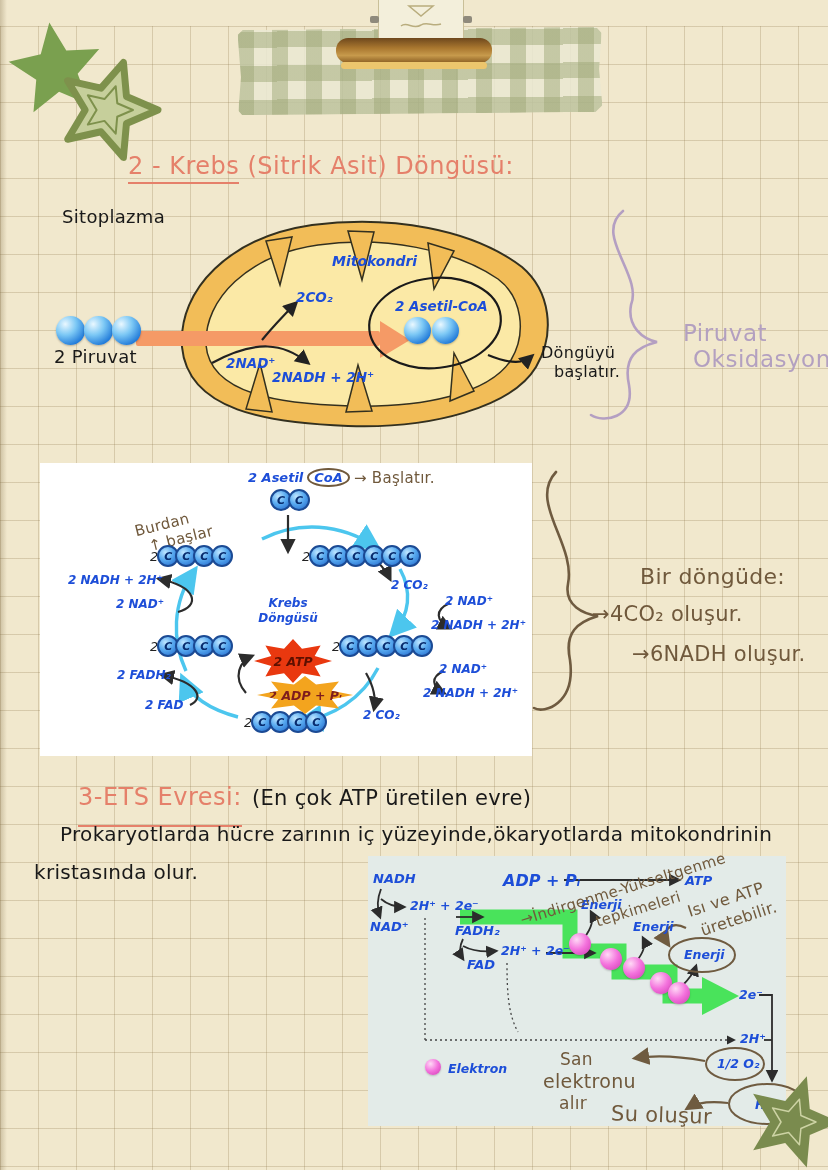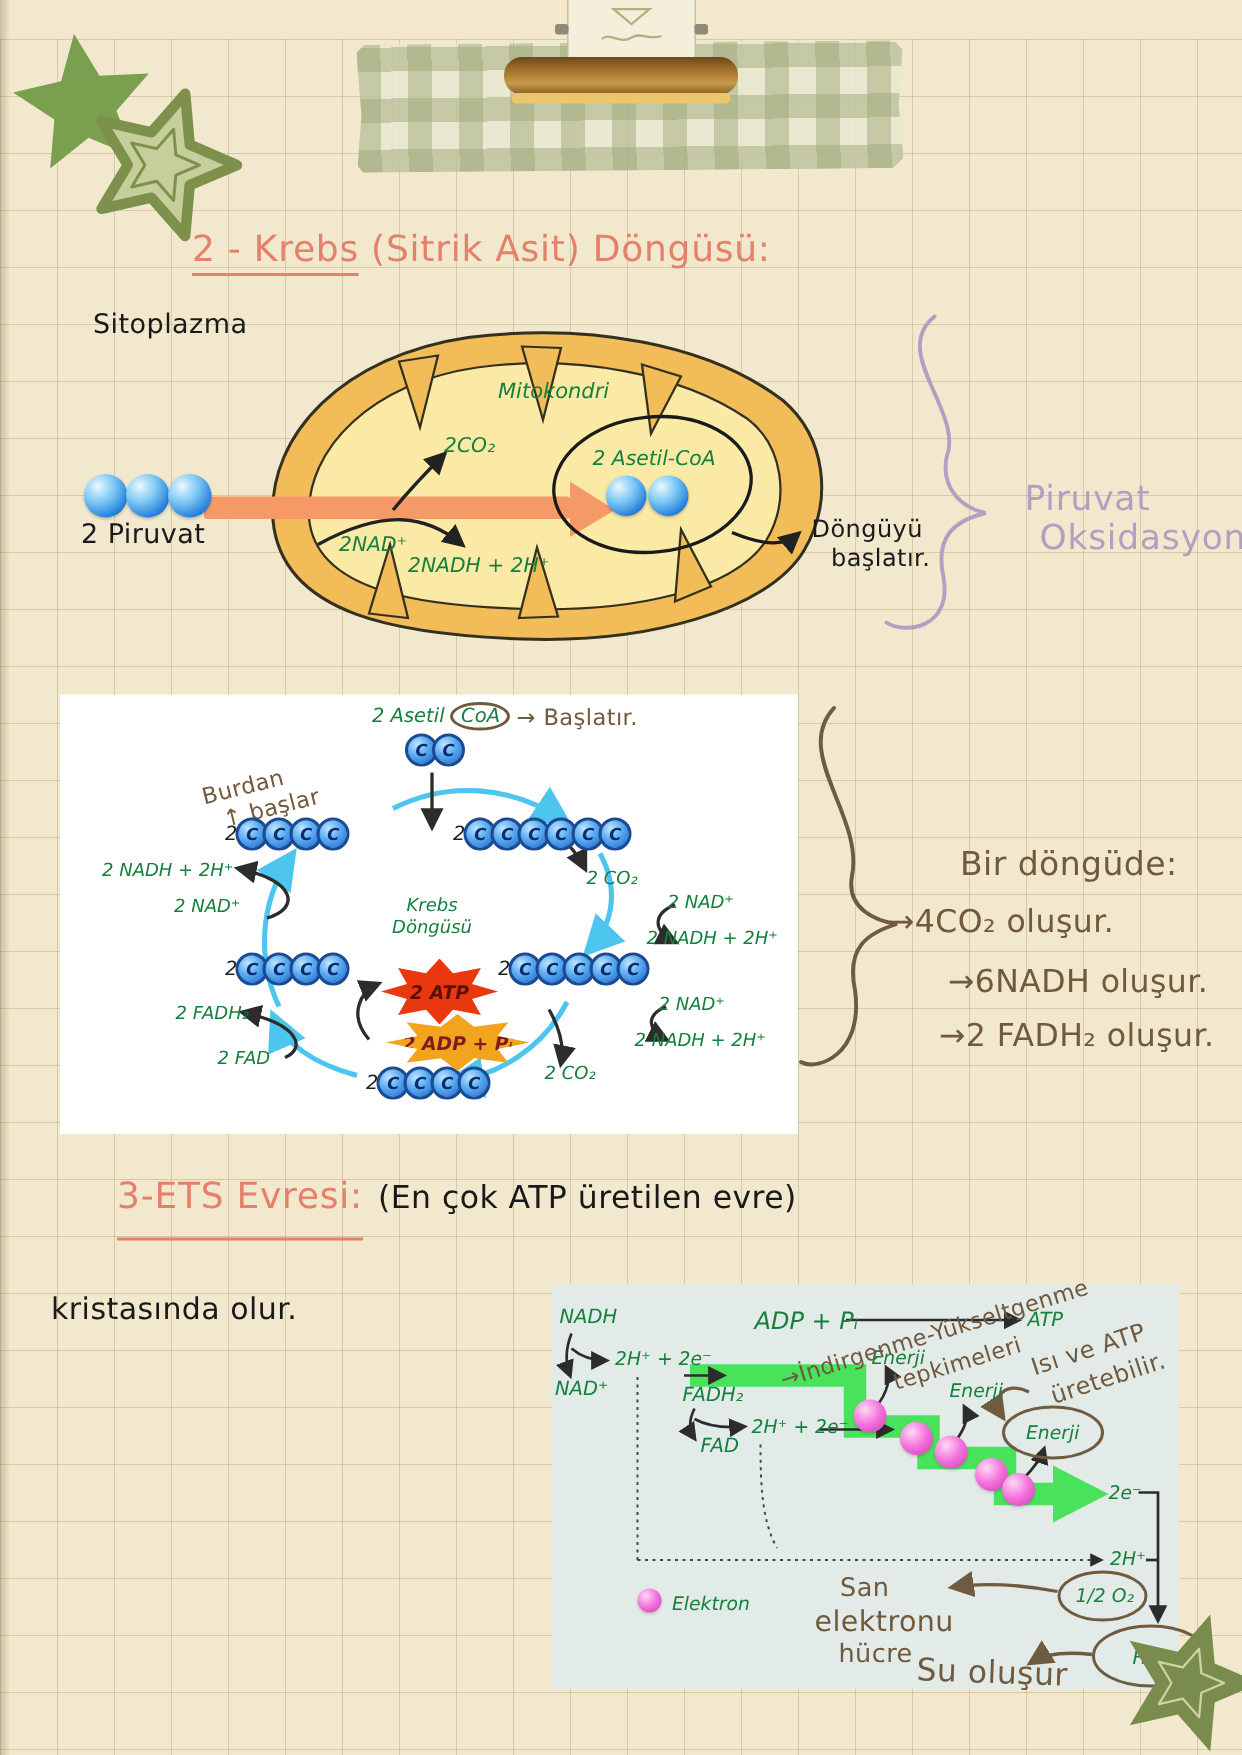--- a/index.html
+++ b/index.html
@@ -10,21 +10,21 @@
                      linear-gradient(90deg,rgba(146,125,80,.28) 1px,transparent 1px);
     background-size:38px 38px;}
   .edge{position:absolute;left:0;top:0;width:7px;height:100%;
         background:linear-gradient(90deg,rgba(110,90,50,.28),rgba(110,90,50,0));z-index:1;}
   .abs{position:absolute;}
   
   .hand{font-family:"DejaVu Sans",sans-serif;letter-spacing:.3px;color:#191919;}
   .hand-brown{font-family:"DejaVu Sans",sans-serif;letter-spacing:.3px;color:#70593c;}
   .hand-coral{font-family:"DejaVu Sans",sans-serif;letter-spacing:.5px;color:#e5806a;}
   .hand-lav{font-family:"DejaVu Sans",sans-serif;letter-spacing:.5px;color:#b3a0c0;}
-  .print{font-family:"DejaVu Sans",sans-serif;font-style:italic;color:#15803d;}
+  .print{font-family:"DejaVu Sans",sans-serif;font-style:italic;color:#1d4ed8;font-weight:bold;}
   .nowrap{white-space:nowrap;}
   
   .tape{left:238px;top:28px;width:364px;height:86px;transform:rotate(-.6deg);opacity:.88;z-index:2;
     background:repeating-linear-gradient(90deg,rgba(148,160,110,.50) 0 16px,rgba(0,0,0,0) 16px 34px),
                repeating-linear-gradient(0deg,rgba(148,160,110,.50) 0 16px,rgba(0,0,0,0) 16px 34px),#eae7d2;
     clip-path:polygon(0% 6%,1.5% 0%,98.5% 1%,100% 8%,99.2% 50%,100% 92%,98% 100%,1% 99%,0% 94%,.8% 55%);}
   .clip-plate{left:378px;top:0;width:84px;height:48px;background:#f3efdb;border:1px solid #c9bf98;
     border-top:none;border-radius:0 0 8px 8px;z-index:3;}
   .clip-pin{position:absolute;width:9px;height:7px;background:#8f8a7c;border-radius:2px;top:16px;}
   .clip-bar{left:336px;top:38px;width:156px;height:25px;border-radius:12px;z-index:4;
@@ -240,27 +240,27 @@
     <div class="burst burst-adp" style="left:217px;top:213px;">2 ADP + Pᵢ</div>
   </div>
 
   <svg class="abs" style="left:528px;top:462px;" width="90" height="300">
     <path d="M28,10 C0,40 48,82 40,122 C36,144 56,152 70,154 C50,160 36,170 42,198 C48,242 16,252 6,246" fill="none" stroke="#6f5b40" stroke-width="2.6" stroke-linecap="round"></path>
   </svg>
   <div class="abs" style="left:588px;top:556px;width:240px;height:160px;">
     <div class="abs hand-brown nowrap" style="left:52px;top:8px;font-size:22px;">Bir döngüde:</div>
     <div class="abs hand-brown nowrap" style="left:4px;top:46px;font-size:21px;">→4CO₂ oluşur.</div>
     <div class="abs hand-brown nowrap" style="left:44px;top:86px;font-size:21px;">→6NADH oluşur.</div>
-    <div class="abs hand-brown nowrap" style="left:38px;top:122px;font-size:21px;">→2 FADH₂ oluşur.</div>
   </div>
 
   <div class="abs hand-coral nowrap" style="left:78px;top:783px;font-size:24px;">
     <span style="border-bottom:2px solid #e5806a;padding-bottom:14px;text-align:right;">3-ETS Evresi:</span>
   </div>
   <div class="abs hand nowrap" style="left:252px;top:786px;font-size:21px;">(En çok ATP üretilen evre)</div>
+  <div class="abs hand nowrap" style="left:60px;top:822px;font-size:20px;">Prokaryotlarda hücre zarının iç yüzeyinde,ökaryotlarda mitokondrinin</div>
   <div class="abs hand nowrap" style="left:34px;top:860px;font-size:20px;">kristasında olur.</div>
 
   <div class="abs ets-box">
     <svg width="418" height="270" viewBox="0 0 418 270">
       <defs>
         <marker id="mk-blk3" markerWidth="8" markerHeight="8" refX="5.5" refY="3.5" orient="auto">
           <path d="M0,0 L7,3.5 L0,7 Z" fill="#2c2c2c"></path>
           </marker>
         <marker id="mk-brn" markerWidth="9" markerHeight="9" refX="6" refY="4" orient="auto">
           <path d="M0,0 L8,4 L0,8 Z" fill="#6f5b40"></path>
@@ -324,21 +324,21 @@
     <span class="eball" style="left:300px;top:126px;"></span>
     <span class="eball" style="left:57px;top:203px;width:16px;height:16px;"></span>
     <div class="lab print nowrap" style="left:80px;top:205px;font-size:12.5px;">Elektron</div>
 
     <div class="lab hand-brown nowrap" style="left:148px;top:24px;font-size:15px;transform:rotate(-17deg);">→İndirgenme-Yükseltgenme</div>
     <div class="lab hand-brown nowrap" style="left:226px;top:44px;font-size:15px;transform:rotate(-17deg);">tepkimeleri</div>
     <div class="lab hand-brown nowrap" style="left:318px;top:34px;font-size:16px;transform:rotate(-18deg);">Isı ve ATP</div>
     <div class="lab hand-brown nowrap" style="left:331px;top:53px;font-size:16px;transform:rotate(-18deg);">üretebilir.</div>
     <div class="lab hand-brown nowrap" style="left:192px;top:193px;font-size:17px;">San</div>
     <div class="lab hand-brown nowrap" style="left:175px;top:214px;font-size:19px;">elektronu</div>
-    <div class="lab hand-brown nowrap" style="left:191px;top:237px;font-size:17px;">hücre</div>
+    <div class="lab hand-brown nowrap" style="left:191px;top:237px;font-size:17px;">alır</div>
     <div class="lab hand-brown nowrap" style="left:243px;top:247px;font-size:21px;transform:rotate(2deg);">Su oluşur</div>
   </div>
 
   <svg class="abs" style="left:742px;top:1072px;z-index:2;" width="100" height="100">
     <g transform="rotate(18 50 50)">
       <polygon fill="#7a8b4e" points="50,2 62.9,32.2 95.7,35.2 70.9,56.8 78.2,88.8 50,72 21.8,88.8 29.1,56.8 4.3,35.2 37.1,32.2"></polygon>
       <polygon fill="none" stroke="#cdd3a4" stroke-width="3" stroke-linejoin="round" transform="translate(25,25) scale(0.5)" points="50,2 62.9,32.2 95.7,35.2 70.9,56.8 78.2,88.8 50,72 21.8,88.8 29.1,56.8 4.3,35.2 37.1,32.2"></polygon>
     </g>
   </svg>
 </div>

